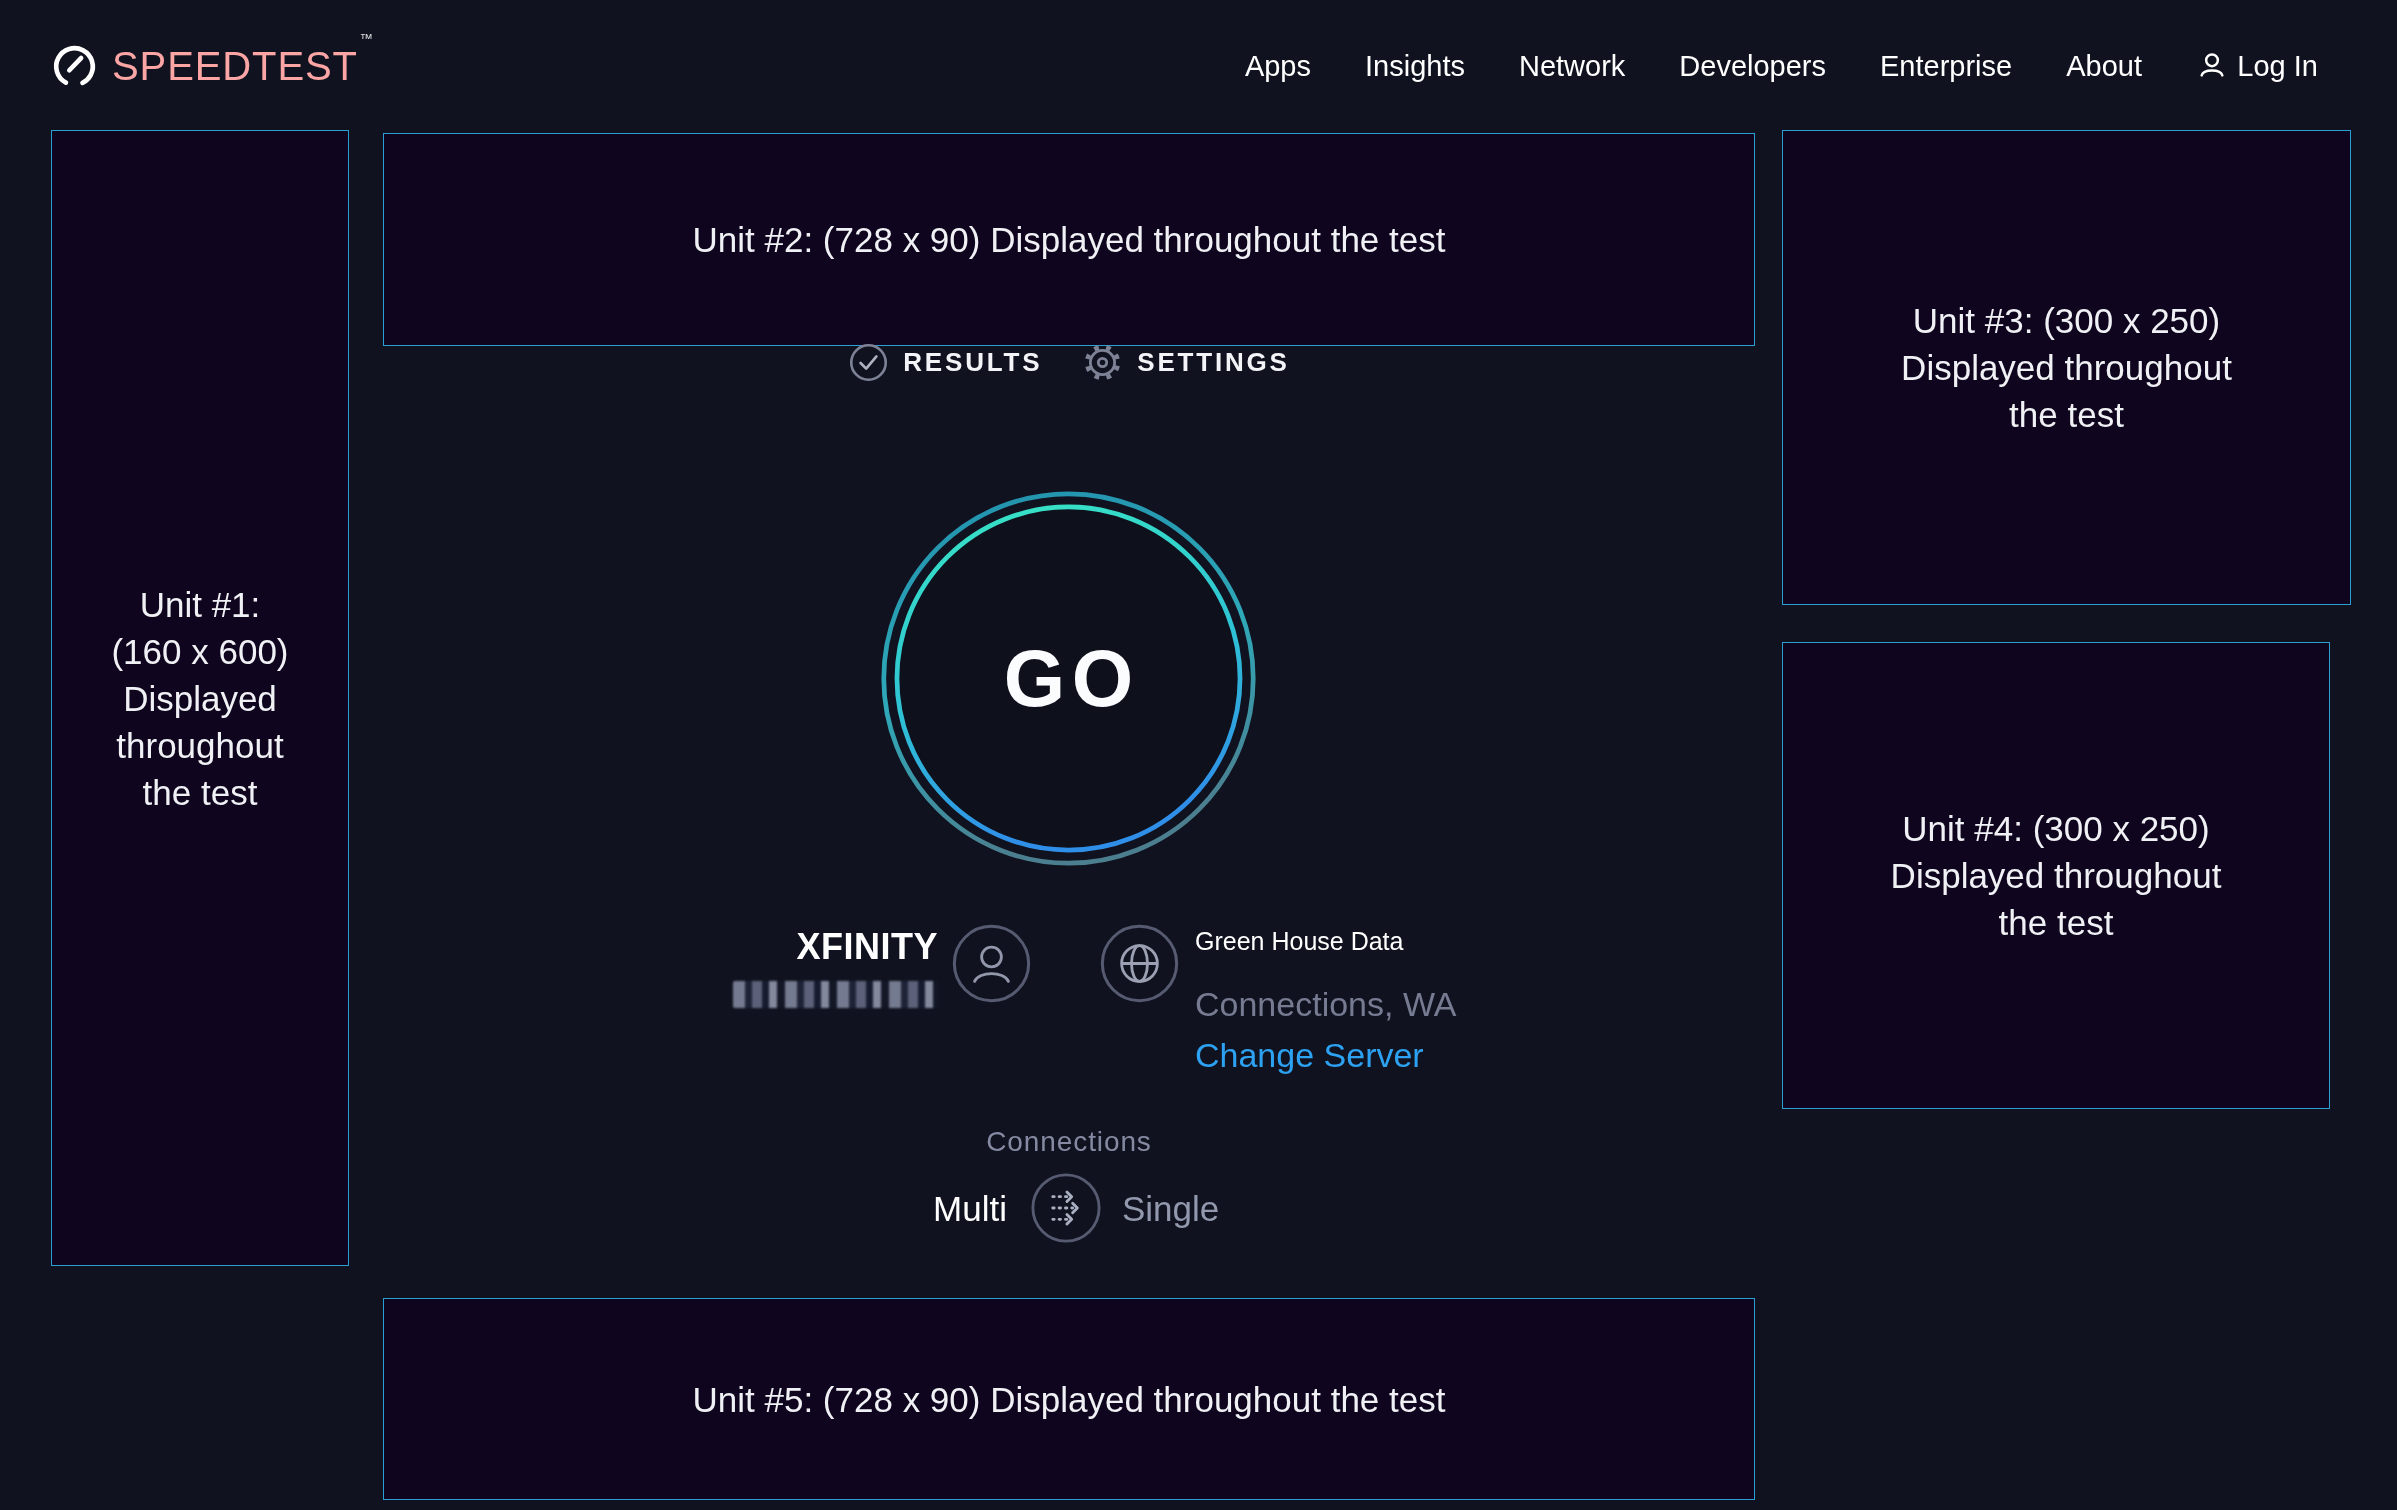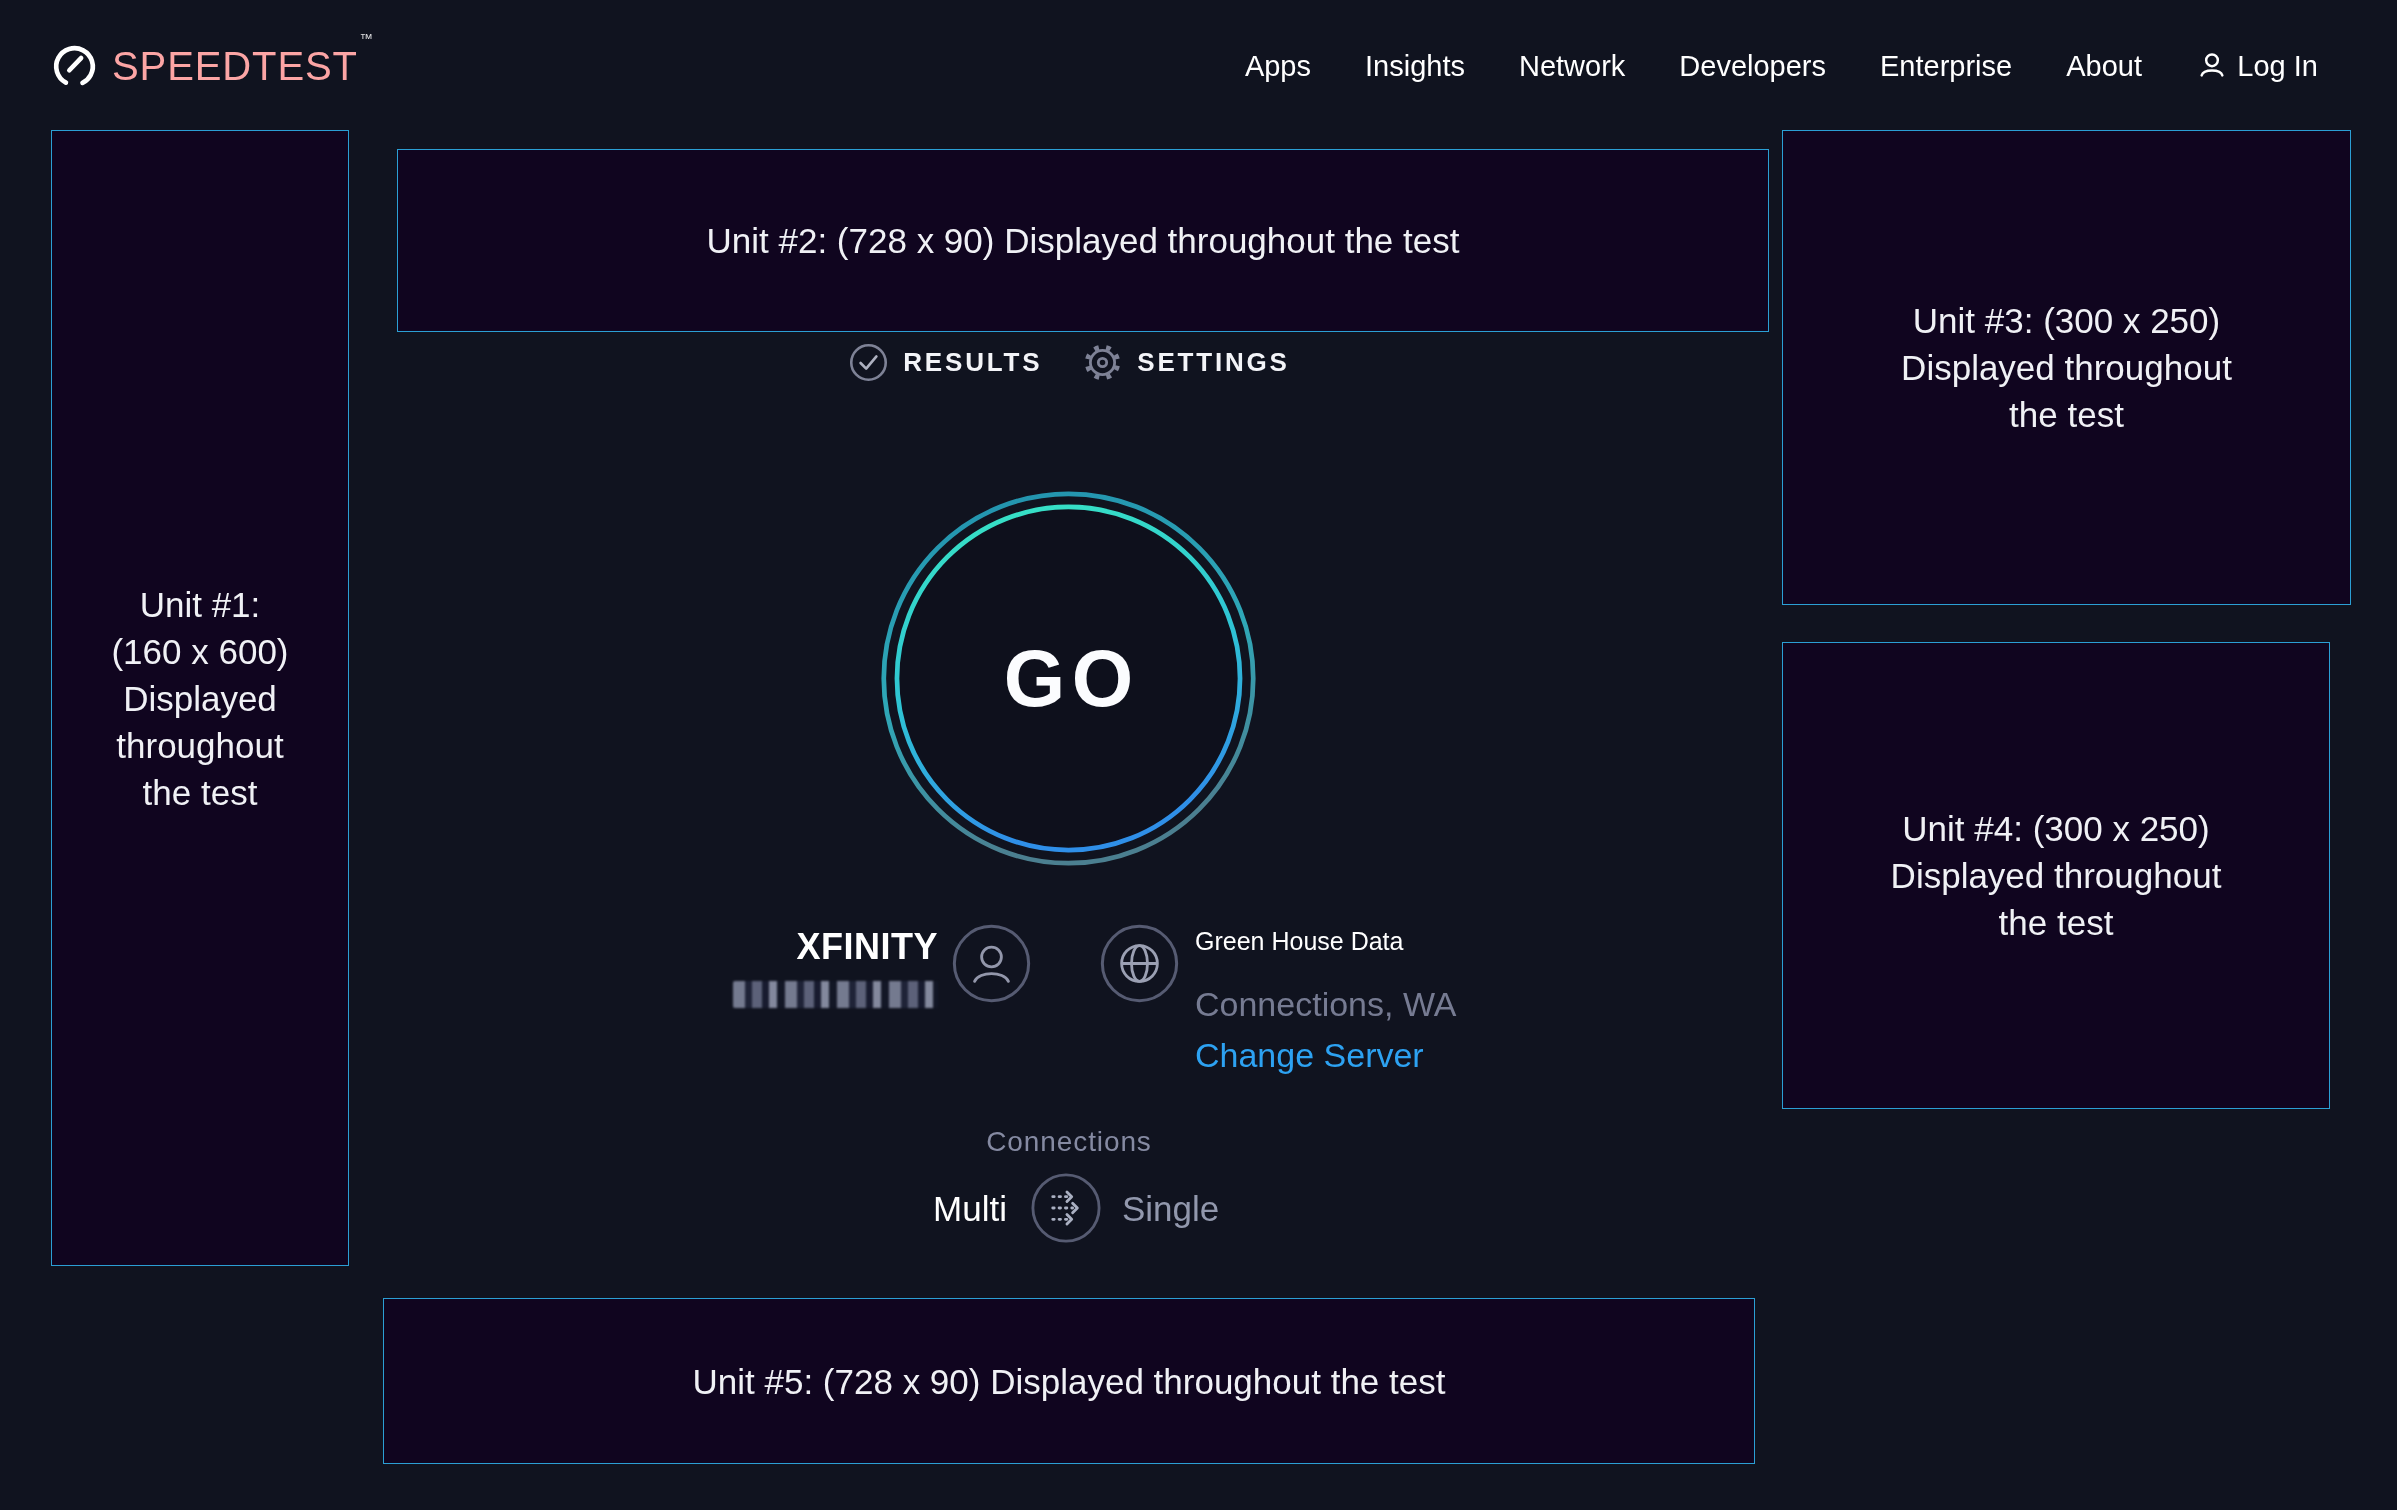--- a/index.html
+++ b/index.html
@@ -13,24 +13,24 @@
   .header{position:absolute;left:0;top:0;width:2397px;height:132px;display:flex;align-items:center;justify-content:space-between;padding:0 79px 0 52px;box-sizing:border-box;}
   .logo{display:flex;align-items:center;gap:15px;cursor:pointer;}
   .logo-text{font-size:40px;font-weight:400;letter-spacing:0.9px;color:#fca5a5;}
   .logo-tm{font-size:13px;vertical-align:top;position:relative;top:-13px;left:1.9px;opacity:.85;}
   .nav{display:flex;align-items:center;gap:54px;}
   .nav a{color:#fff;font-size:29px;text-decoration:none;cursor:pointer;white-space:nowrap;}
   .login{display:flex;align-items:center;gap:9.4px;}
   
   .ad{position:absolute;background:#10051f;border:1.9px solid #2b9fd4;box-sizing:border-box;display:flex;align-items:center;justify-content:center;text-align:center;color:#f0f1f5;font-size:35px;line-height:47px;}
   .ad1{left:51px;top:130px;width:298px;height:1136px;}
-  .ad2{left:397px;top:133px;width:1372px;height:183px;margin-top:16px;}
+  .ad2{left:383px;top:133px;width:1372px;height:213px;}
   .ad3{left:1782px;top:130px;width:569px;height:475px;}
   .ad4{left:1782px;top:642px;width:548px;height:467px;}
-  .ad5{left:383px;top:1298px;width:1372px;height:166px;}
+  .ad5{left:383px;top:1298px;width:1372px;height:202px;}
   
   .tabs{position:absolute;left:383px;top:337px;width:1372px;height:51px;display:flex;align-items:center;justify-content:center;gap:40px;}
   .tab{display:flex;align-items:center;gap:14px;cursor:pointer;}
   .tab-label{font-size:26px;font-weight:700;letter-spacing:2.8px;color:#f3f4f8;}
   
   .go-wrap{position:absolute;left:880px;top:490px;width:377px;height:377px;cursor:pointer;}
   .go-rings{position:absolute;left:0;top:0;}
   .go-label{position:absolute;left:0;top:0;width:100%;height:100%;display:flex;align-items:center;justify-content:center;font-size:79px;font-weight:600;letter-spacing:6.6px;color:#fbfcfe;padding-left:6.6px;box-sizing:border-box;}
   
   .isp-name{position:absolute;right:1459px;top:926px;font-size:36px;font-weight:700;letter-spacing:0.5px;color:#fff;white-space:nowrap;cursor:pointer;}

